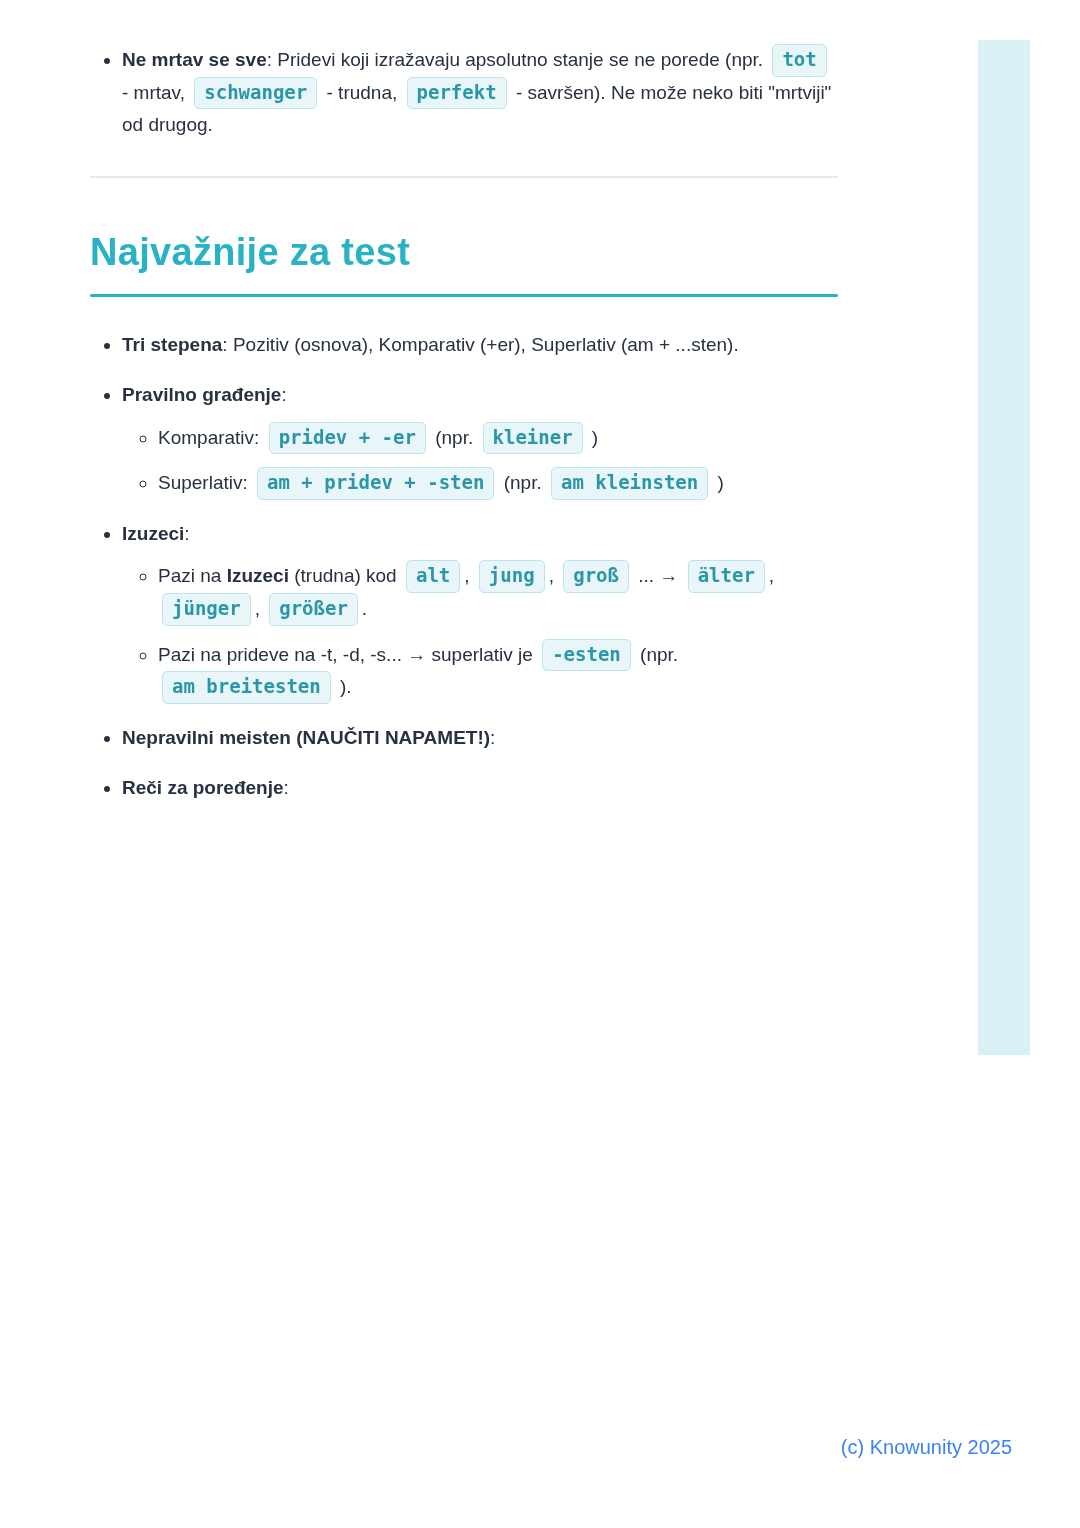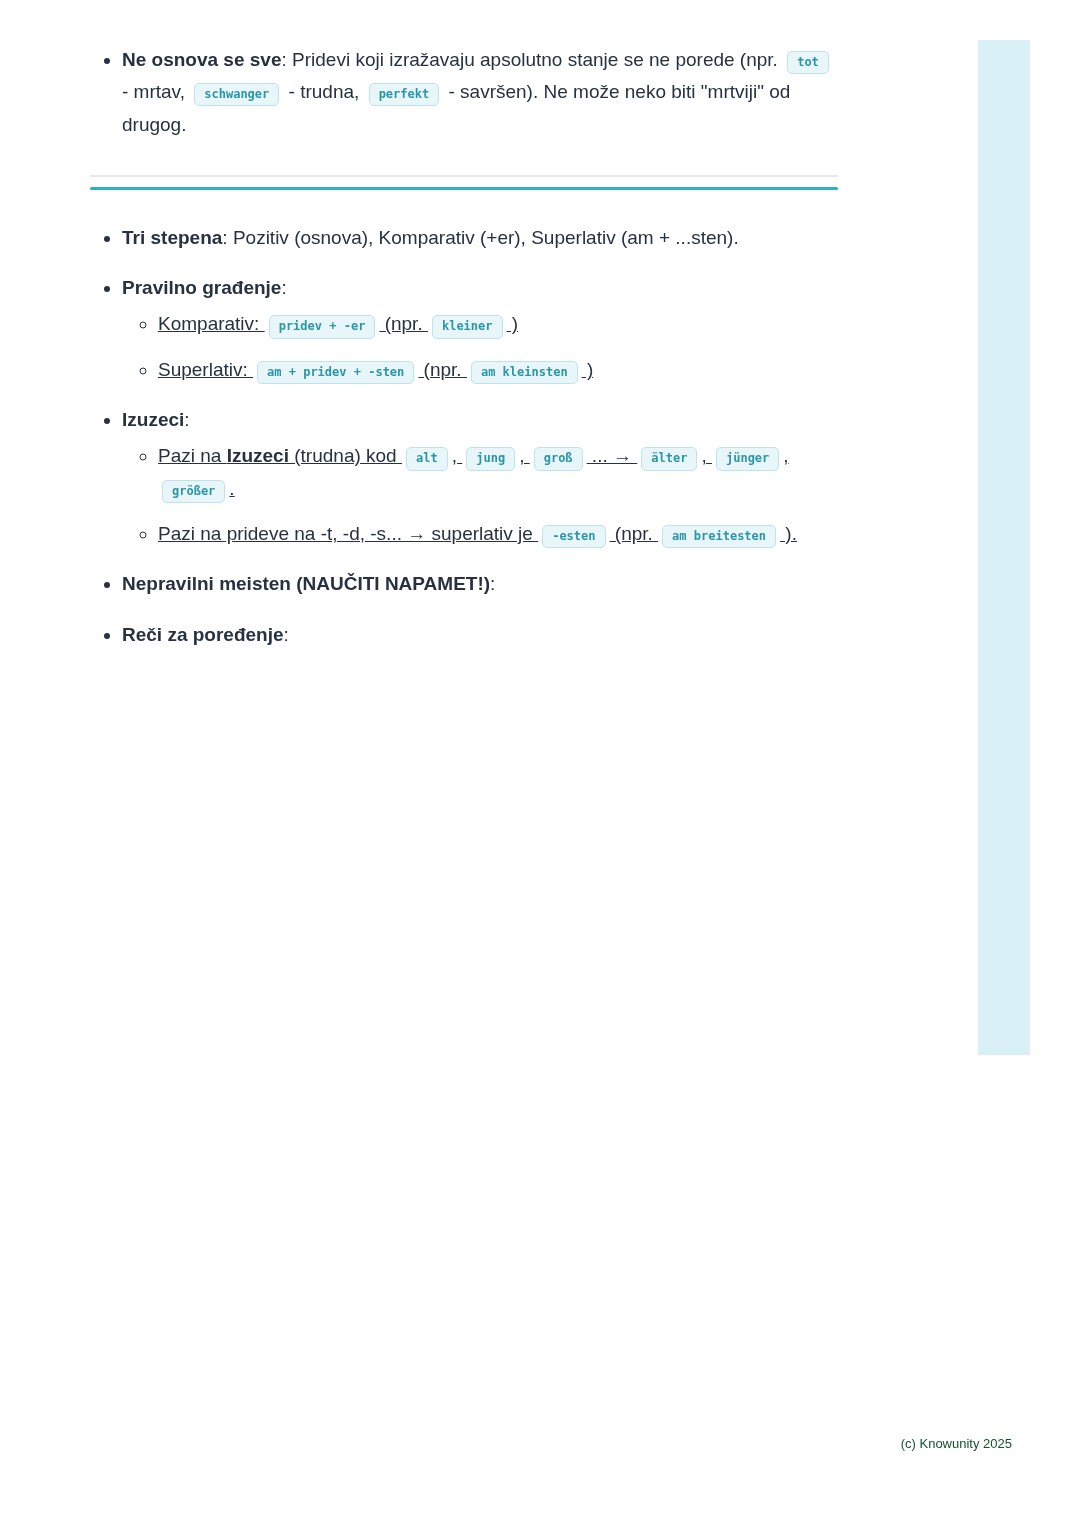--- a/index.html
+++ b/index.html
@@ -28,27 +28,27 @@
     position: relative;
     width: 748px;
     margin-left: 90px;
     padding-top: 44px;
     font-size: 19px;
     line-height: 1.7;
   }
   ul { margin: 0; padding-left: 32px; }
   ul.lvl1 { list-style: disc; }
   ul.lvl1 > li { margin-bottom: 18px; }
-  ul.lvl2 { list-style: circle; padding-left: 36px; margin-top: 4px; text-decoration: underline; }
+  ul.lvl2 { list-style: circle; padding-left: 36px; margin-top: 10px; }
   ul.lvl2 > li { margin-bottom: 13px; }
   li::marker { color: #273142; }
   strong { font-weight: 700; }
   .chip {
     font-family: "DejaVu Sans Mono", "Liberation Mono", monospace;
-    font-size: 12px;
+    font-size: 19px;
     font-weight: 700;
     color: #2a96a8;
     background: #e8f6f9;
     border: 1px solid #bde4ec;
     border-radius: 5px;
     padding: 2px 9px 3px;
     margin: 0 4px;
     white-space: nowrap;
     display: inline-block;
     line-height: 1.35;
@@ -69,39 +69,40 @@
   .heading-underline {
     height: 3px;
     background: #29b2c6;
     margin: 10px 0 32px 0;
     border-radius: 2px;
   }
   .copyright-footer {
     position: absolute;
     right: 68px;
     top: 1436px;
-    font-size: 13px;
-    color: #14532d;
+    font-size: 20px;
+    color: #3b82f6;
   }
 </style>
 </head>
 <body>
 
 <div class="page">
 
   <div class="side-accent-bar"></div>
 
   <div class="content">
 
     <ul class="lvl1">
-      <li><strong>Ne osnova se sve</strong><span>: Pridevi koji izražavaju apsolutno stanje se ne porede (npr. </span><code class="chip">tot</code><span> - mrtav, </span><code class="chip">schwanger</code><span> - trudna, </span><code class="chip">perfekt</code><span> - savršen). Ne može neko biti "mrtviji" od drugog.</span></li>
+      <li><strong>Ne mrtav se sve</strong><span>: Pridevi koji izražavaju apsolutno stanje se ne porede (npr. </span><code class="chip">tot</code><span> - mrtav, </span><code class="chip">schwanger</code><span> - trudna, </span><code class="chip">perfekt</code><span> - savršen). Ne može neko biti "mrtviji" od drugog.</span></li>
     </ul>
 
     <hr class="divider">
 
+    <h1 class="page-title">Najvažnije za test</h1>
     <div class="heading-underline"></div>
 
     <ul class="lvl1">
 
       <li><strong>Tri stepena</strong><span>: Pozitiv (osnova), Komparativ (+er), Superlativ (am + ...sten).</span></li>
 
       <li><strong>Pravilno građenje</strong><span>:</span>
         <ul class="lvl2">
           <li><span>Komparativ: </span><code class="chip">pridev + -er</code><span> (npr. </span><code class="chip">kleiner</code><span> )</span></li>
           <li><span>Superlativ: </span><code class="chip">am + pridev + -sten</code><span> (npr. </span><code class="chip">am kleinsten</code><span> )</span></li>

